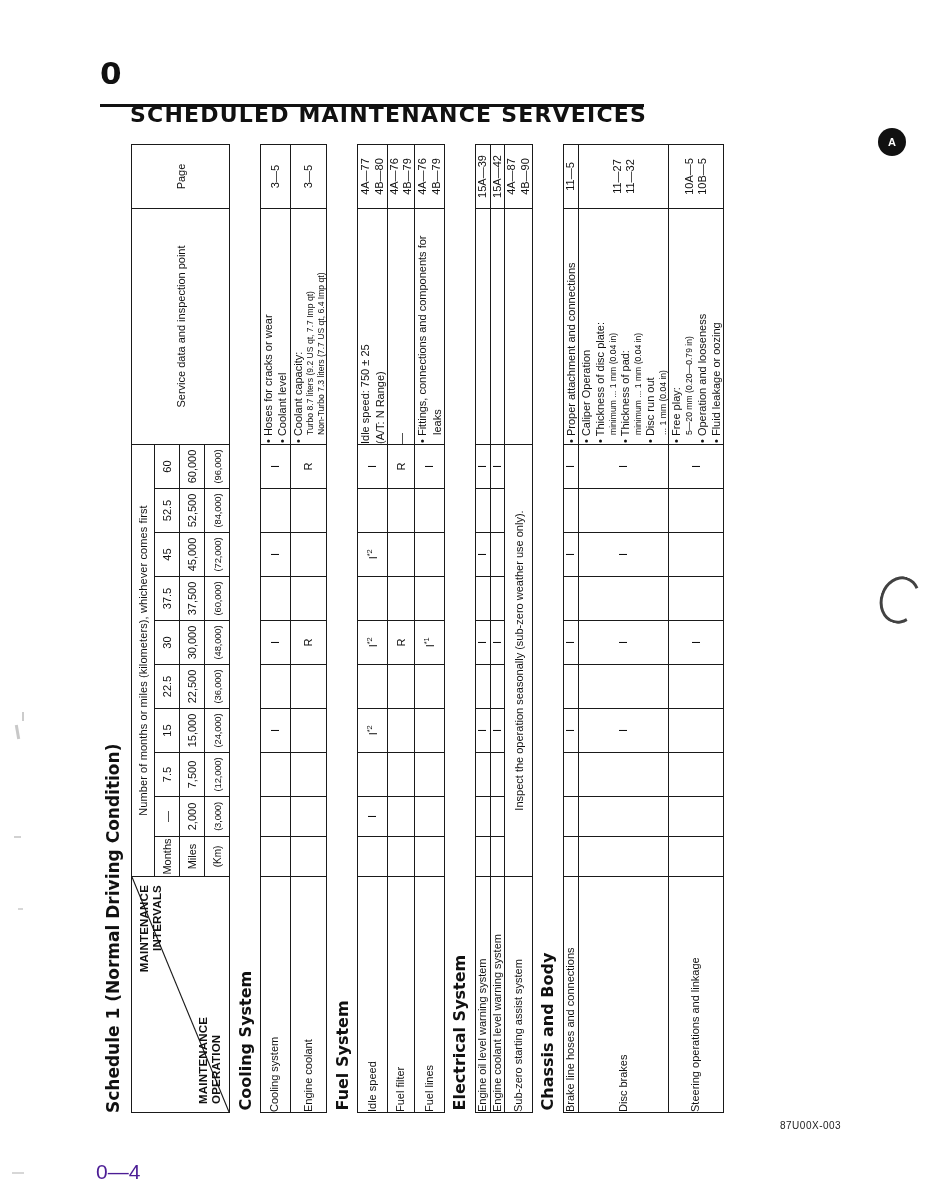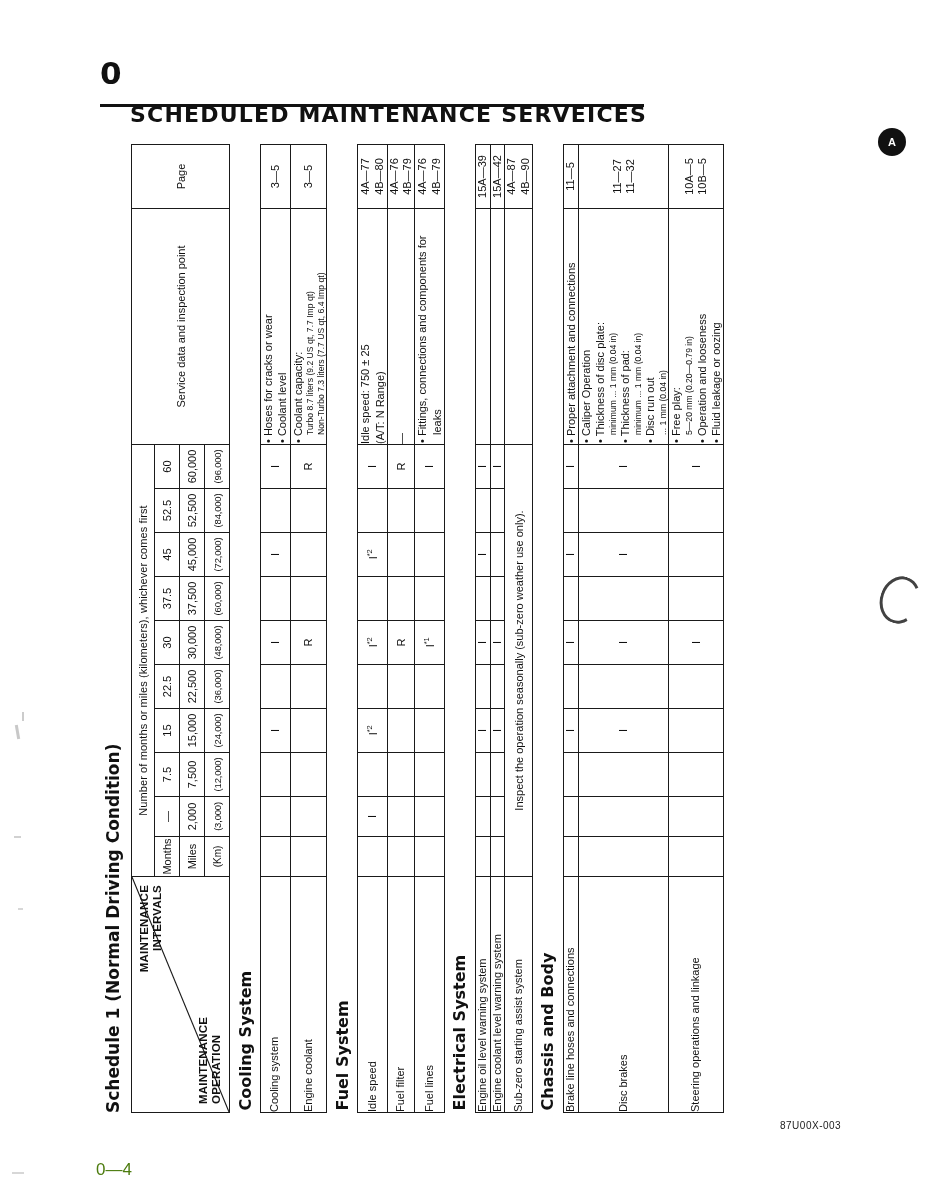--- a/index.html
+++ b/index.html
@@ -35,21 +35,21 @@
     position:absolute;left:880px;top:576px;width:34px;height:42px;
     border:3px solid #222;border-radius:50%;
     border-right-color:transparent;border-top-color:#222;border-bottom-color:#222;
     transform:rotate(18deg);opacity:.85;
   }
   #footer-code{
     position:absolute;left:768px;top:1120px;font-size:10px;letter-spacing:.5px;
     font-family:"Liberation Sans", sans-serif;color:#222;margin-left:12px;
   }
   #folio{
-    position:absolute;left:96px;top:1160px;font-size:17px;color:#4d7c0f;
+    position:absolute;left:96px;top:1160px;font-size:21px;color:#4c1d95;
     font-family:"Liberation Sans", sans-serif;
   }
   
   .scan-speck{position:absolute;background:#9a9a9a;}
   
   
   #table-stage{
     position:absolute;
     left:50%;top:50%;
     width:1030px;height:730px;

